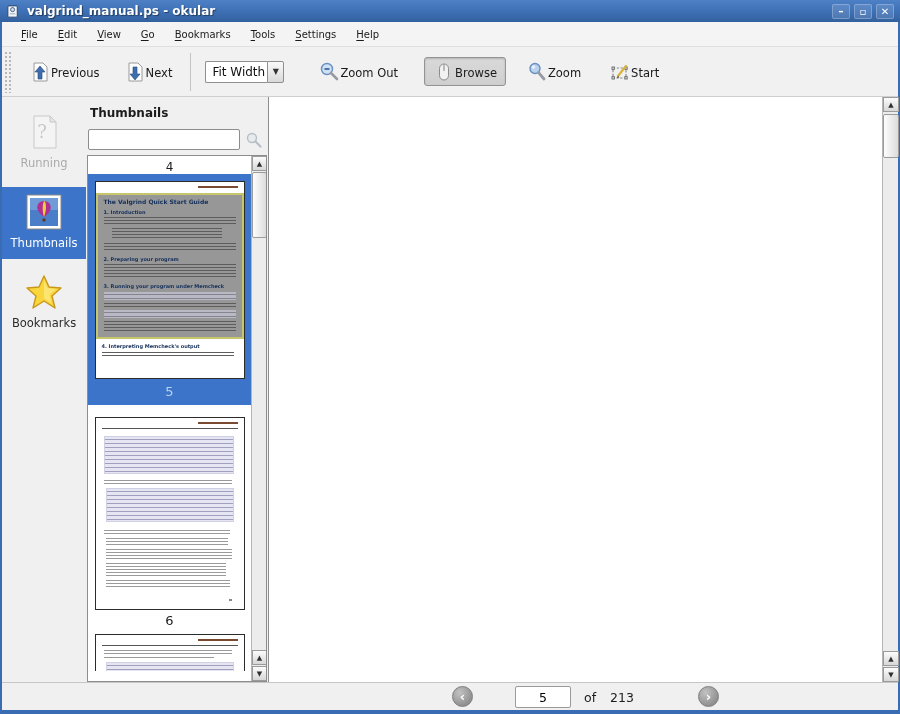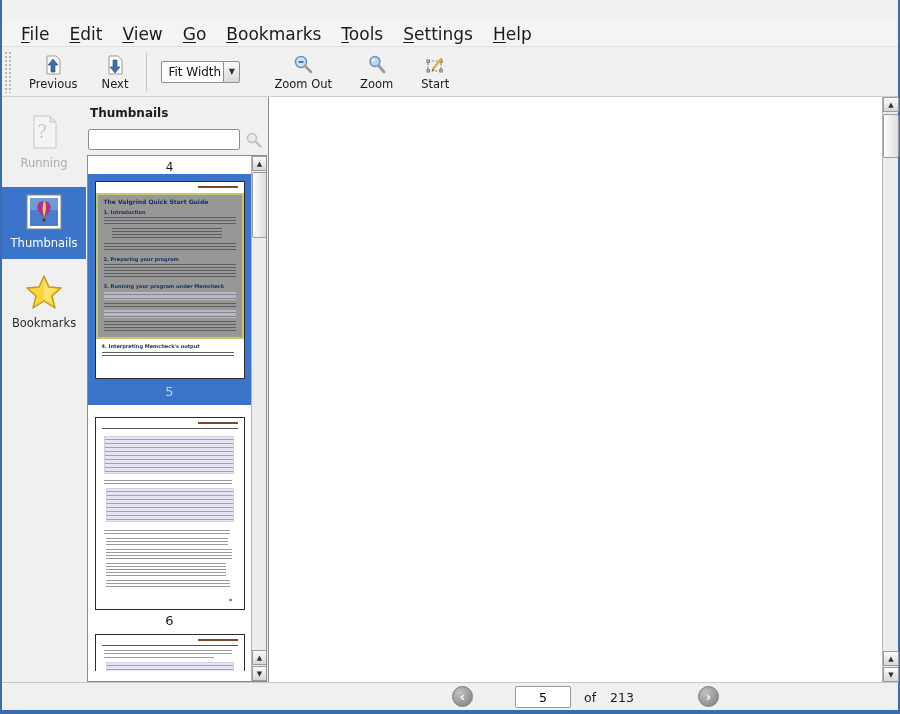--- a/index.html
+++ b/index.html
@@ -15,30 +15,30 @@
   .titlebar .app-icon { width:15px; height:15px; margin-right:6px; flex:0 0 auto; }
   .titlebar .title { font-size:12px; font-weight:bold; text-shadow:1px 1px 1px rgba(0,0,0,.45); }
   .win-buttons { margin-left:auto; display:flex; gap:4px; }
   .win-btn { width:18px; height:15px; display:flex; align-items:center; justify-content:center;
     font-size:10px; font-weight:bold; color:#fff; background:rgba(255,255,255,.12);
     border:1px solid rgba(255,255,255,.25); border-radius:2px; cursor:default; }
 
   
   .menubar { position:absolute; left:0; right:0; top:22px; height:25px; background:#f4f4f4;
     border-bottom:1px solid #e0e0e0; display:flex; align-items:center; padding-left:10px; gap:2px; }
-  .menu-item { font-size:17px; color:#1a1a1a; padding:3px 9px; }
+  .menu-item { font-size:10px; color:#1a1a1a; padding:3px 9px; }
   .menu-item u { text-underline-offset:2px; }
 
   
   .toolbar { position:absolute; left:0; right:0; top:47px; height:50px; background:#f1f1f1;
     border-bottom:1px solid #cfcfcf; display:flex; align-items:center; }
   .tb-handle { width:9px; height:42px; margin:0 4px 0 2px;
     background-image:radial-gradient(#b8b8b8 1px, transparent 1.2px);
     background-size:4px 4px; }
-  .tb-btn { display:flex; flex-direction:column; align-items:center; justify-content:center;
+  .tb-btn { display:flex; flex-direction:row; align-items:center; justify-content:center;
     padding:3px 8px 2px; margin:0 4px; border-radius:3px; }
   .tb-btn .lbl { font-size:11.5px; color:#1a1a1a; margin-top:1px; white-space:nowrap; }
   .tb-btn.pressed { background:linear-gradient(180deg,#d9d9d9,#cfcfcf);
     border:1px solid #949494; box-shadow:inset 0 1px 2px rgba(0,0,0,.18); }
   .tb-sep { width:1px; height:38px; background:#c4c4c4; margin:0 6px; }
   .combo { display:flex; align-items:center; margin:0 8px; }
   .combo .field { width:62px; height:22px; background:#fff; border:1px solid #8f8f8f;
     border-right:none; border-radius:2px 0 0 2px; font-size:12px; color:#111;
     display:flex; align-items:center; padding-left:6px; }
   .combo .drop { width:17px; height:22px; background:linear-gradient(180deg,#fafafa,#d9d9d9);
@@ -119,20 +119,33 @@
     font-size:12.5px; font-family:inherit; outline:none; }
   .pager-txt { position:absolute; top:7px; font-size:12.5px; color:#1c1c1c; }
 
   .bottom-border { position:absolute; left:-2px; right:-2px; bottom:0; height:4px; background:#3a6cb3; }
 </style>
 </head>
 <body>
 
 <div class="window">
 
+  <div class="titlebar">
+    <svg class="app-icon" viewBox="0 0 16 16">
+      <rect x="2" y="2" width="10" height="12" rx="1" fill="#f5f5f5" stroke="#26436f" stroke-width="1"></rect>
+      <circle cx="7" cy="6" r="2.2" fill="#cfd8e8" stroke="#26436f" stroke-width=".8"></circle>
+      <rect x="4" y="10" width="6" height="1" fill="#9aa8c0"></rect>
+    </svg>
+    <span class="title">valgrind_manual.ps - okular</span>
+    <div class="win-buttons">
+      <span class="win-btn">–</span>
+      <span class="win-btn">▫</span>
+      <span class="win-btn">✕</span>
+    </div>
+  </div>
 
   <div class="menubar">
     <span class="menu-item"><u>F</u>ile</span>
     <span class="menu-item"><u>E</u>dit</span>
     <span class="menu-item"><u>V</u>iew</span>
     <span class="menu-item"><u>G</u>o</span>
     <span class="menu-item"><u>B</u>ookmarks</span>
     <span class="menu-item"><u>T</u>ools</span>
     <span class="menu-item"><u>S</u>ettings</span>
     <span class="menu-item"><u>H</u>elp</span>
@@ -167,20 +180,28 @@
     <div class="tb-btn" style="margin-left:18px">
       <svg width="22" height="22" viewBox="0 0 22 22">
         <circle cx="9" cy="8" r="5.5" fill="#cfe2f5" stroke="#6a8fbf" stroke-width="1.4"></circle>
         <line x1="6.5" y1="8" x2="11.5" y2="8" stroke="#2f5a95" stroke-width="1.6"></line>
         <line x1="13" y1="12" x2="19" y2="18" stroke="#9a9aa5" stroke-width="2.6" stroke-linecap="round"></line>
       </svg>
       <span class="lbl">Zoom Out</span>
     </div>
 
 
+    <div class="tb-btn pressed" style="margin-left:14px">
+      <svg width="22" height="22" viewBox="0 0 22 22">
+        <rect x="6.5" y="3" width="9" height="16" rx="4.5" fill="#f2f2f2" stroke="#8a8a8a"></rect>
+        <line x1="11" y1="3.5" x2="11" y2="10" stroke="#8a8a8a" stroke-width="1"></line>
+        <rect x="10" y="5" width="2" height="3.5" rx="1" fill="#b8b8b8"></rect>
+      </svg>
+      <span class="lbl">Browse</span>
+    </div>
 
     <div class="tb-btn" style="margin-left:8px">
       <svg width="22" height="22" viewBox="0 0 22 22">
         <circle cx="9" cy="7.5" r="5" fill="#b9d2ee" stroke="#6a8fbf" stroke-width="1.4"></circle>
         <circle cx="7.5" cy="6" r="1.8" fill="#e8f2fc" stroke="none"></circle>
         <line x1="12.5" y1="11.5" x2="18" y2="18" stroke="#9a9aa5" stroke-width="2.8" stroke-linecap="round"></line>
       </svg>
       <span class="lbl">Zoom</span>
     </div>
 

